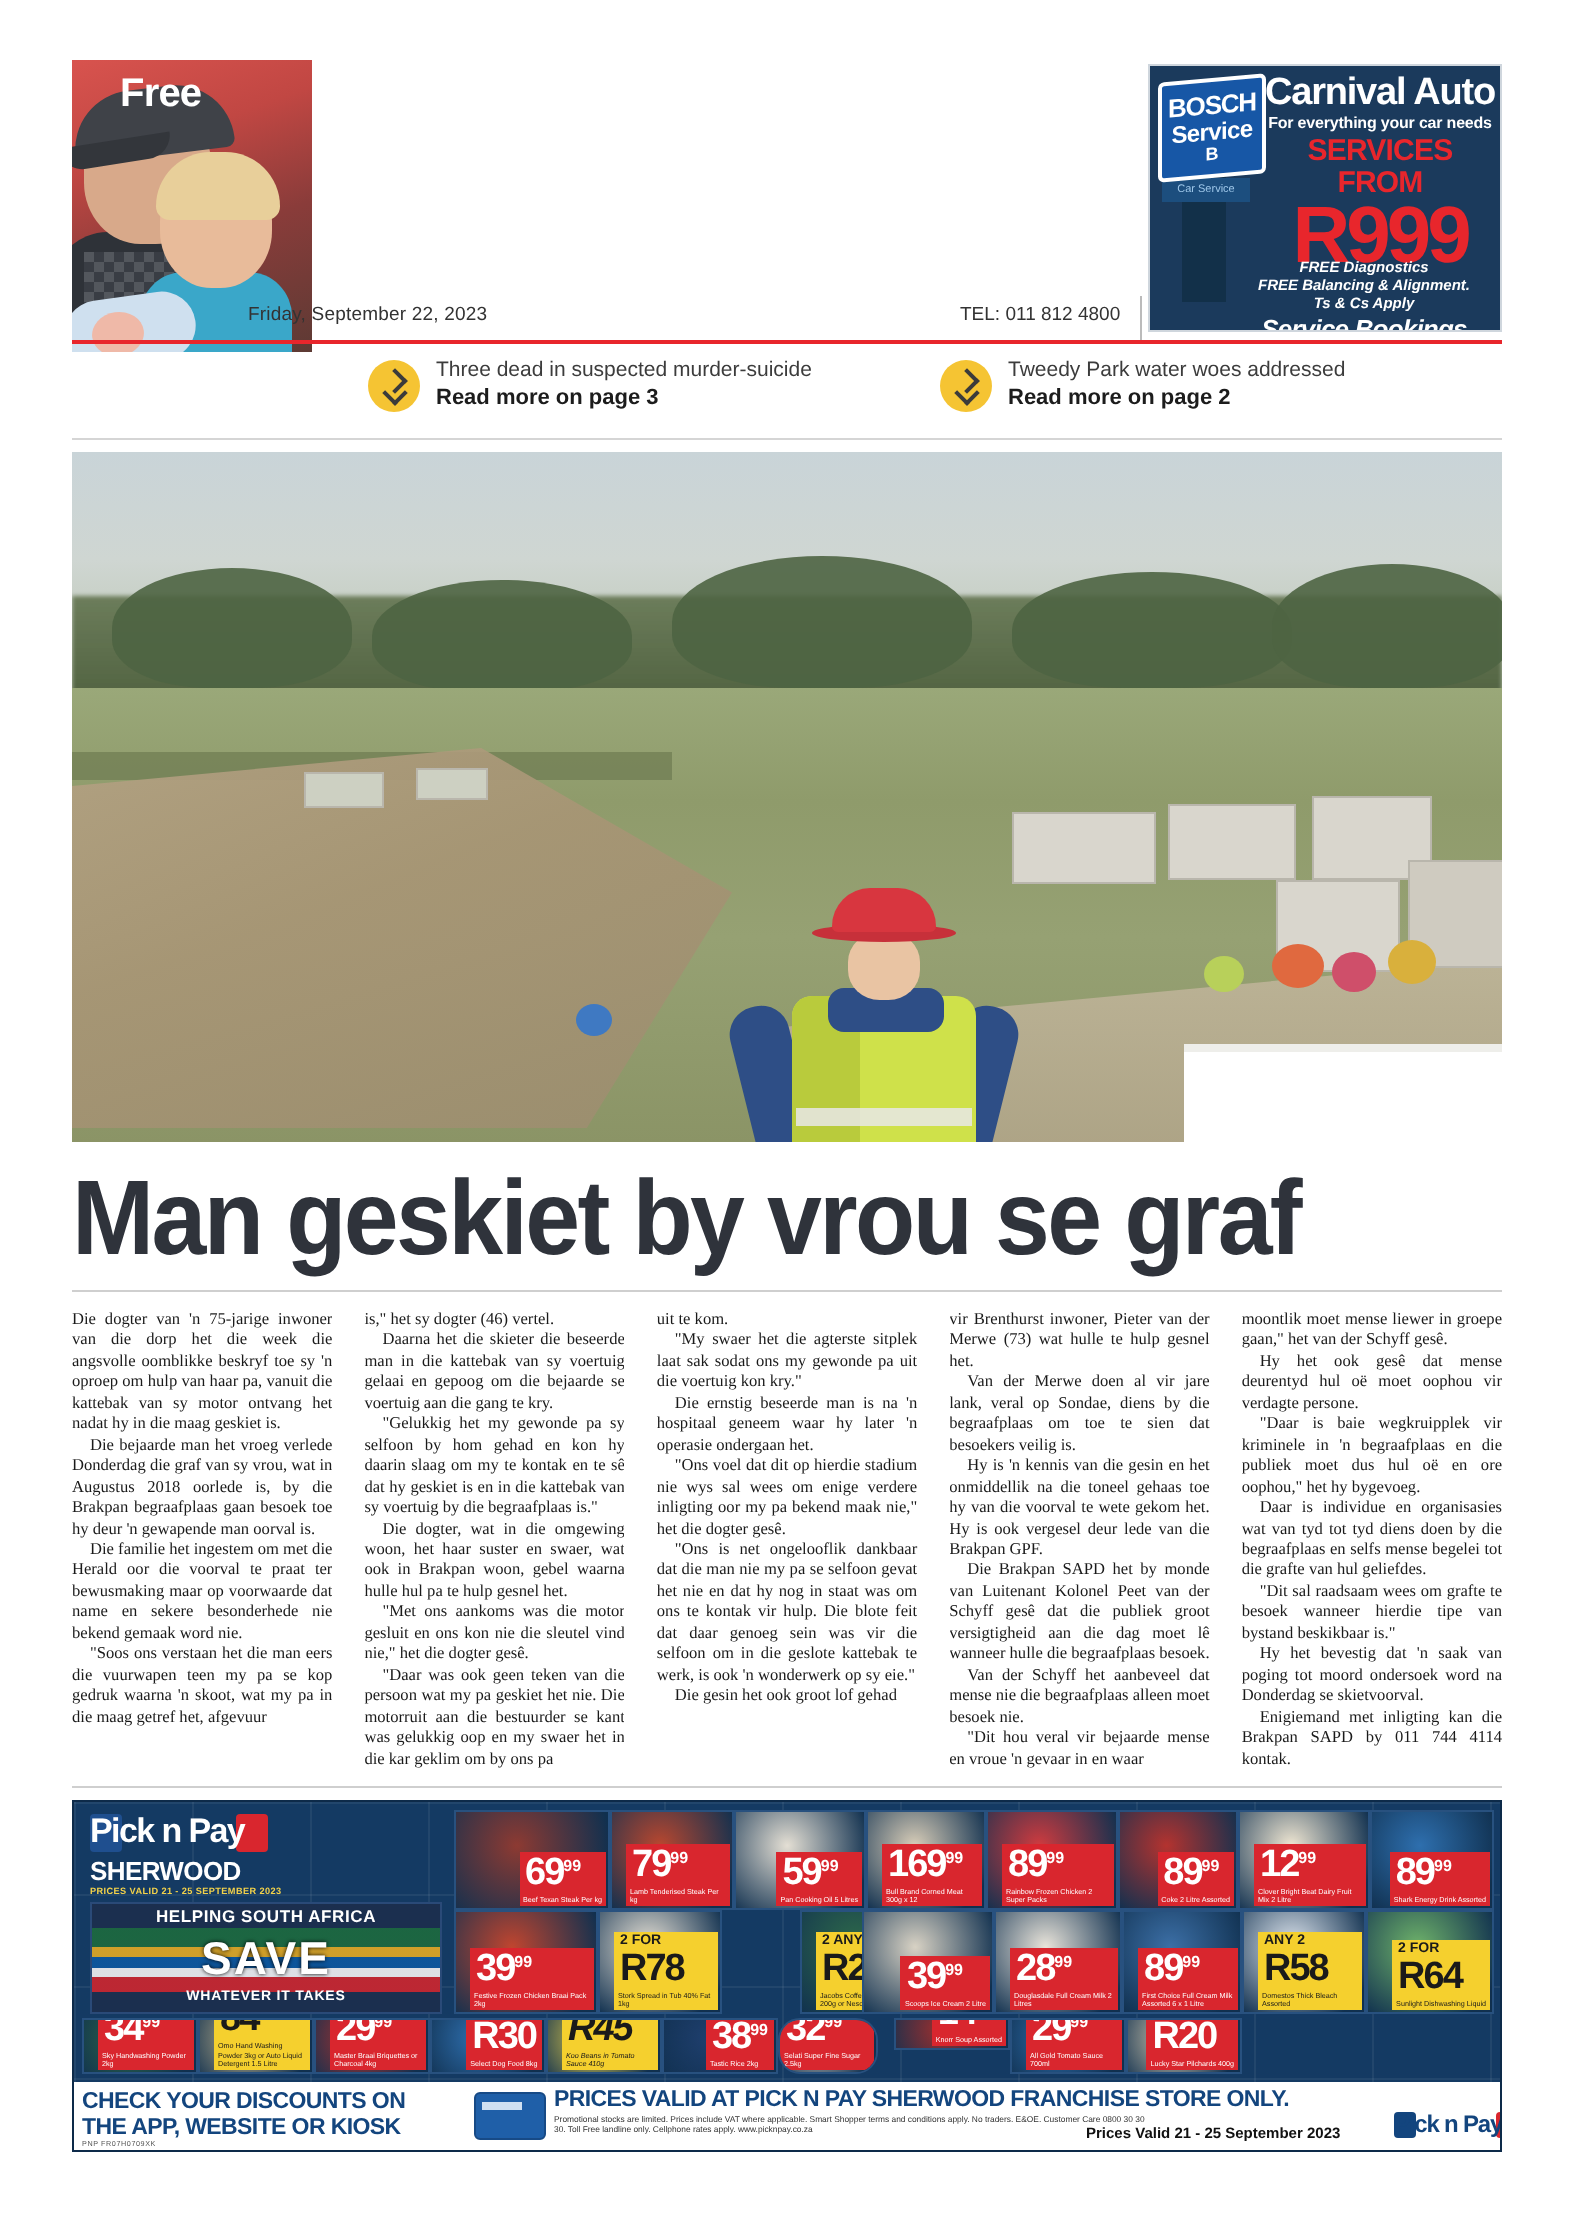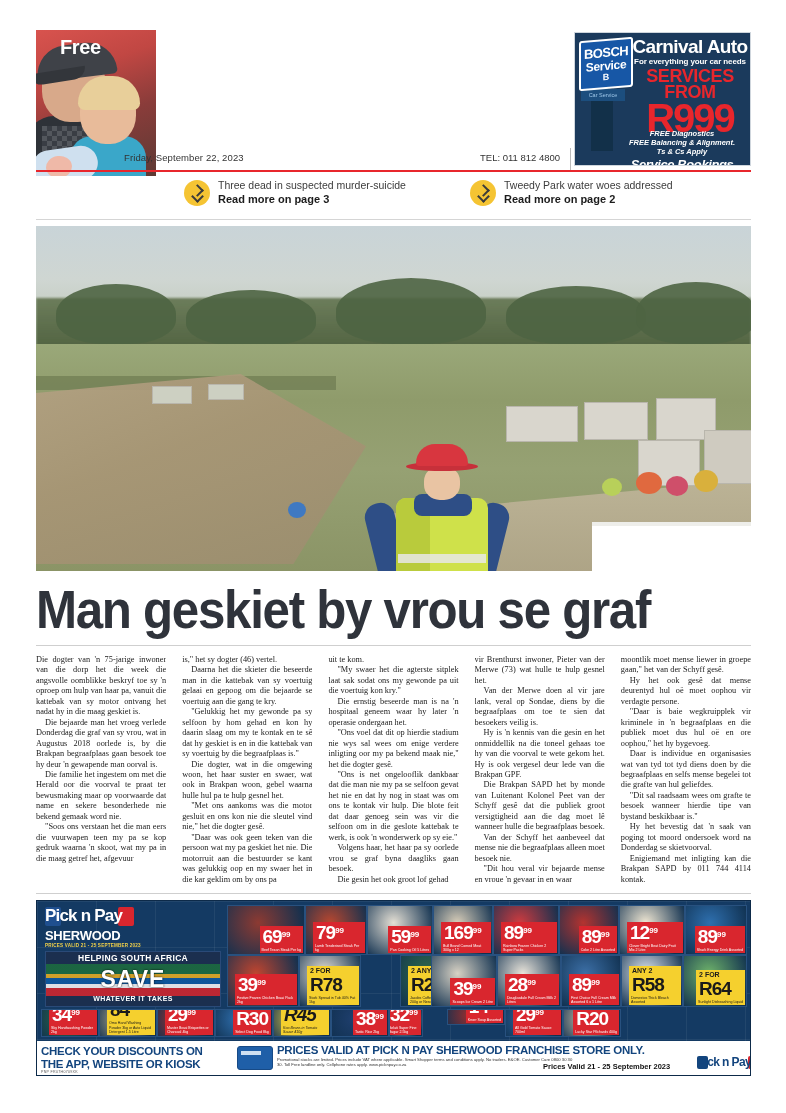--- a/index.html
+++ b/index.html
@@ -55,21 +55,21 @@
   .bs3{font-size:9px;line-height:11px;}
   .bosch-post{position:absolute;left:16px;top:50px;width:22px;height:68px;background:#123049;}
   .bosch-carserv{position:absolute;left:6px;top:56px;width:44px;height:12px;background:#1c4e7e;
      color:#9dc6e8;font-family:"Liberation Sans",sans-serif;font-size:5.5px;text-align:center;
      line-height:12px;}
   .bosch-right{position:absolute;left:56px;top:4px;width:118px;text-align:center;}
   .b-title{font-family:"Liberation Sans",sans-serif;font-weight:700;font-size:19px;color:#fff;
      letter-spacing:-.6px;line-height:20px;}
   .b-sub{font-family:"Liberation Sans",sans-serif;font-weight:700;font-size:8px;color:#fff;
      line-height:10px;letter-spacing:-.1px;}
-  .b-sfrom{font-family:"Liberation Sans",sans-serif;font-weight:700;font-size:18px;color:#e8262c;
+  .b-sfrom{font-family:"Liberation Sans",sans-serif;font-weight:700;font-size:15px;color:#e8262c;
      line-height:16px;margin-top:1px;letter-spacing:-.4px;}
   .b-price{font-family:"Liberation Sans",sans-serif;font-weight:700;font-size:40px;color:#e8262c;
      line-height:36px;letter-spacing:-2px;}
   .bosch-bottom{position:absolute;left:40px;top:96px;width:134px;text-align:center;font-style:italic;}
   .b-free{font-family:"Liberation Sans",sans-serif;font-weight:700;font-size:7.5px;color:#fff;line-height:9px;}
   .b-book{font-family:"Liberation Sans",sans-serif;font-weight:700;font-size:13px;color:#fff;
      line-height:15px;letter-spacing:-.4px;margin-top:1px;}
 
   
   .teasers{position:absolute;left:36px;top:178px;width:715px;height:40px;}
@@ -329,21 +329,20 @@
         <p>Die dogter, wat in die omgewing woon, het haar suster en swaer, wat ook in Brakpan woon, gebel waarna hulle hul pa te hulp gesnel het.</p>
         <p>"Met ons aankoms was die motor gesluit en ons kon nie die sleutel vind nie," het die dogter gesê.</p>
         <p>"Daar was ook geen teken van die persoon wat my pa geskiet het nie. Die motorruit aan die bestuurder se kant was gelukkig oop en my swaer het in die kar geklim om by ons pa</p>
       </div>
     <div class="col">
         <p class="first">uit te kom.</p>
         <p>"My swaer het die agterste sitplek laat sak sodat ons my gewonde pa uit die voertuig kon kry."</p>
         <p>Die ernstig beseerde man is na 'n hospitaal geneem waar hy later 'n operasie ondergaan het.</p>
         <p>"Ons voel dat dit op hierdie stadium nie wys sal wees om enige verdere inligting oor my pa bekend maak nie," het die dogter gesê.</p>
         <p>"Ons is net ongelooflik dankbaar dat die man nie my pa se selfoon gevat het nie en dat hy nog in staat was om ons te kontak vir hulp. Die blote feit dat daar genoeg sein was vir die selfoon om in die geslote kattebak te werk, is ook 'n wonderwerk op sy eie."</p>
-        <p>Volgens haar, het haar pa sy oorlede vrou se graf byna daagliks gaan besoek.</p>
         <p>Die gesin het ook groot lof gehad</p>
       </div>
     <div class="col">
         <p class="first">vir Brenthurst inwoner, Pieter van der Merwe (73) wat hulle te hulp gesnel het.</p>
         <p>Van der Merwe doen al vir jare lank, veral op Sondae, diens by die begraafplaas om toe te sien dat besoekers veilig is.</p>
         <p>Hy is 'n kennis van die gesin en het onmiddellik na die toneel gehaas toe hy van die voorval te wete gekom het. Hy is ook vergesel deur lede van die Brakpan GPF.</p>
         <p>Die Brakpan SAPD het by monde van Luitenant Kolonel Peet van der Schyff gesê dat die publiek groot versigtigheid aan die dag moet lê wanneer hulle die begraafplaas besoek.</p>
         <p>Van der Schyff het aanbeveel dat mense nie die begraafplaas alleen moet besoek nie.</p>
         <p>"Dit hou veral vir bejaarde mense en vroue 'n gevaar in en waar</p>
       </div>
@@ -525,21 +524,21 @@
             <span class="tag-desc dark">Koo Beans in Tomato Sauce 410g</span>
           </div>
         </div>
         <div class="tile" style="left: 294px; top: 108px; width: 58px; height: 28px;">
           <div class="pimg" style="background: radial-gradient(circle at 40% 35%, rgb(31, 63, 110), rgb(16, 48, 79) 85%);"></div>
           <div class="pricetag tag-red" style="right: 1px; bottom: 1px; max-width: 48px;">
             <span class="tag-inner"><span class="tag-big">38</span><span class="tag-cents">99</span></span>
             <span class="tag-desc">Tastic Rice 2kg</span>
           </div>
         </div>
-        <div class="tile" style="left: 352px; top: 108px; width: 34px; height: 28px;">
+        <div class="tile" style="left: 352px; top: 108px; width: 50px; height: 28px; border-radius: 11px;">
           <div class="pimg" style="background: radial-gradient(circle at 40% 35%, rgb(210, 204, 192), rgb(16, 48, 79) 85%);"></div>
           <div class="pricetag tag-red" style="right: 1px; bottom: 1px; max-width: 48px;">
             <span class="tag-inner"><span class="tag-big">32</span><span class="tag-cents">99</span></span>
             <span class="tag-desc">Selati Super Fine Sugar 2.5kg</span>
           </div>
         </div>
         <div class="tile" style="left: 410px; top: 108px; width: 58px; height: 16px;">
           <div class="pimg" style="background: radial-gradient(circle at 40% 35%, rgb(156, 47, 46), rgb(16, 48, 79) 85%);"></div>
           <div class="pricetag tag-red" style="right: 1px; bottom: 1px; max-width: 48px;">
             <span class="tag-inner"><span class="tag-big">14</span><span class="tag-cents">99</span></span>

